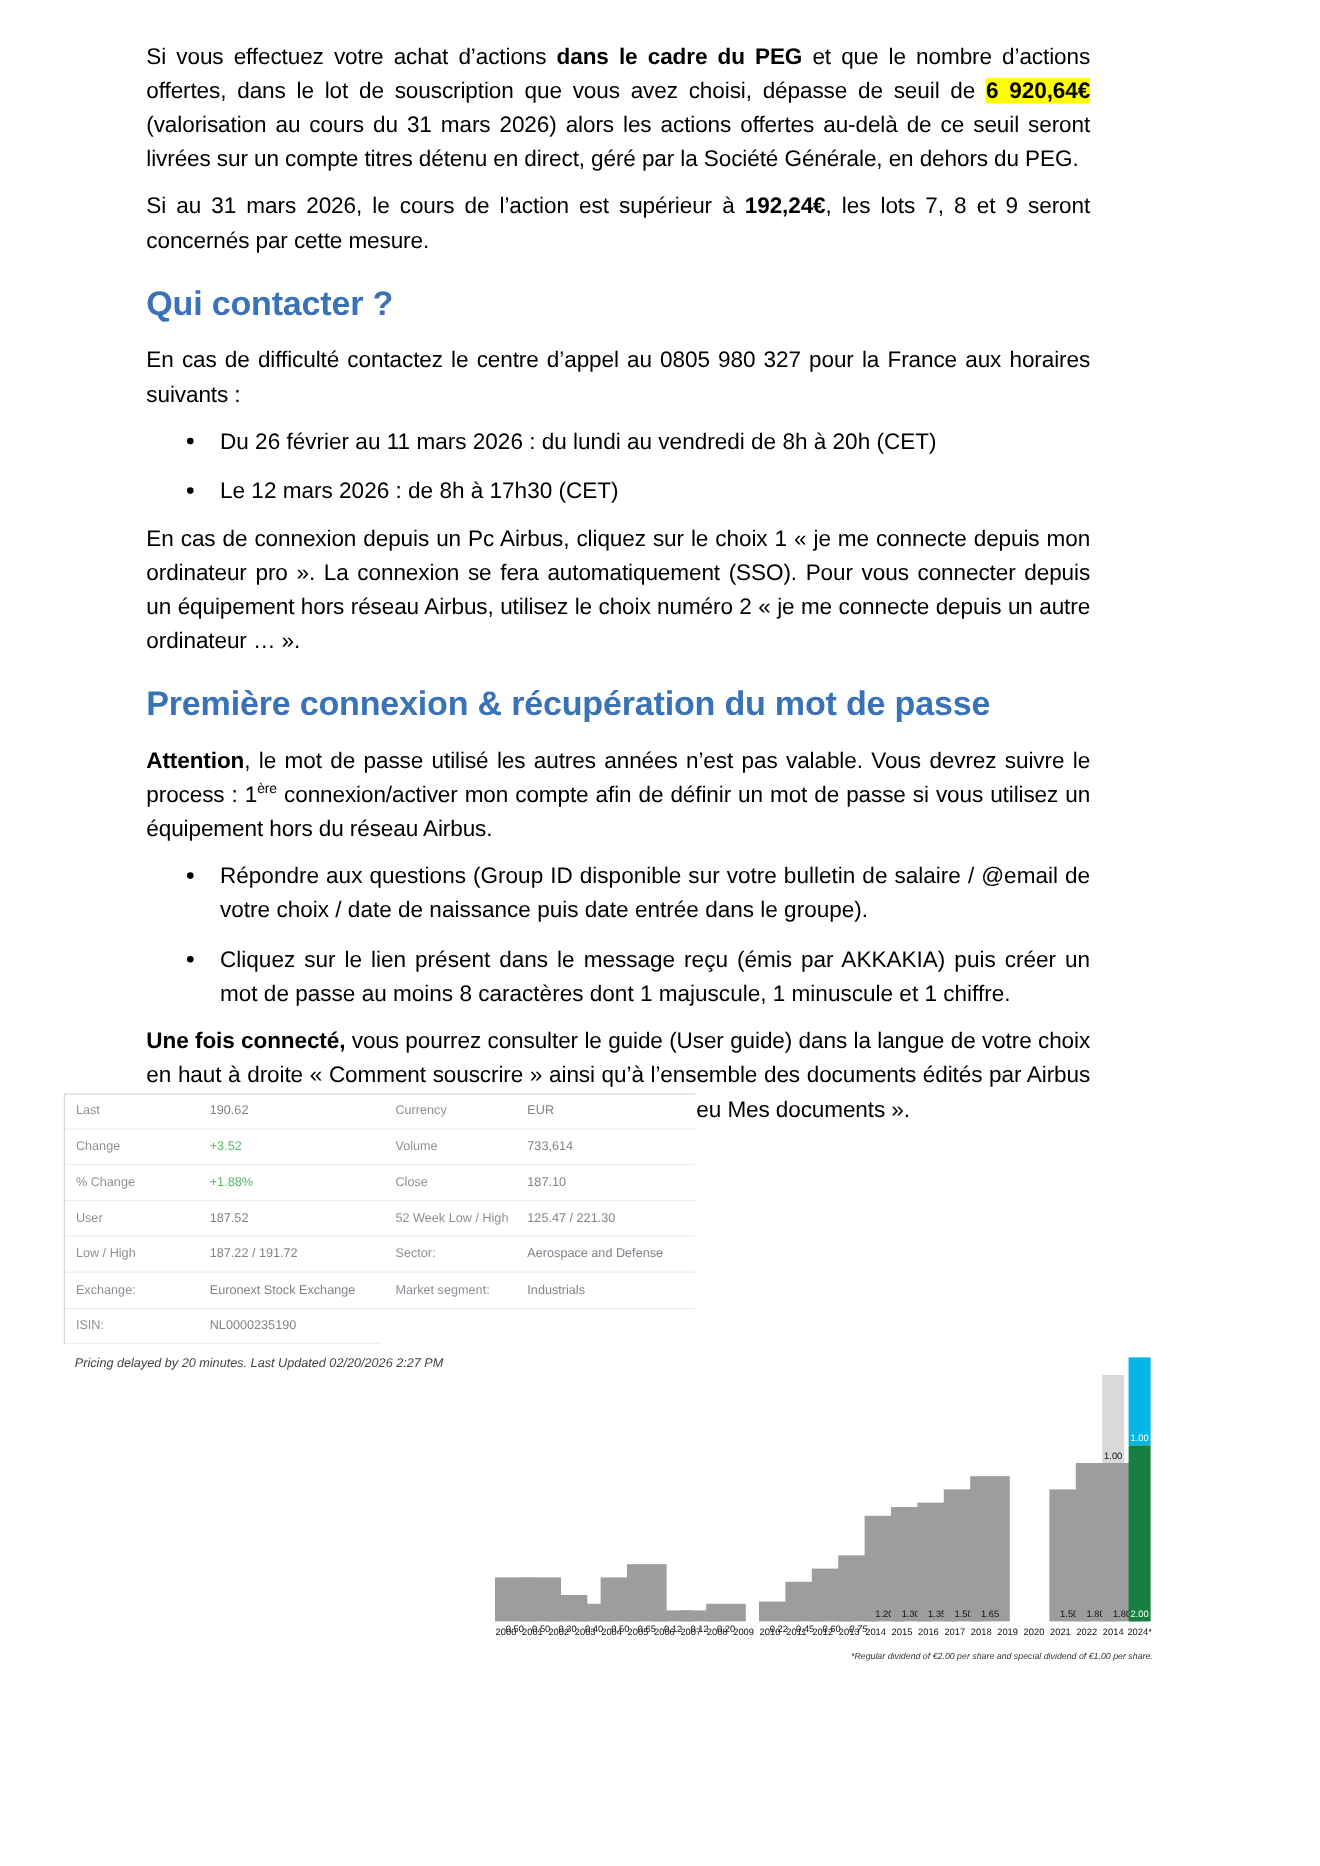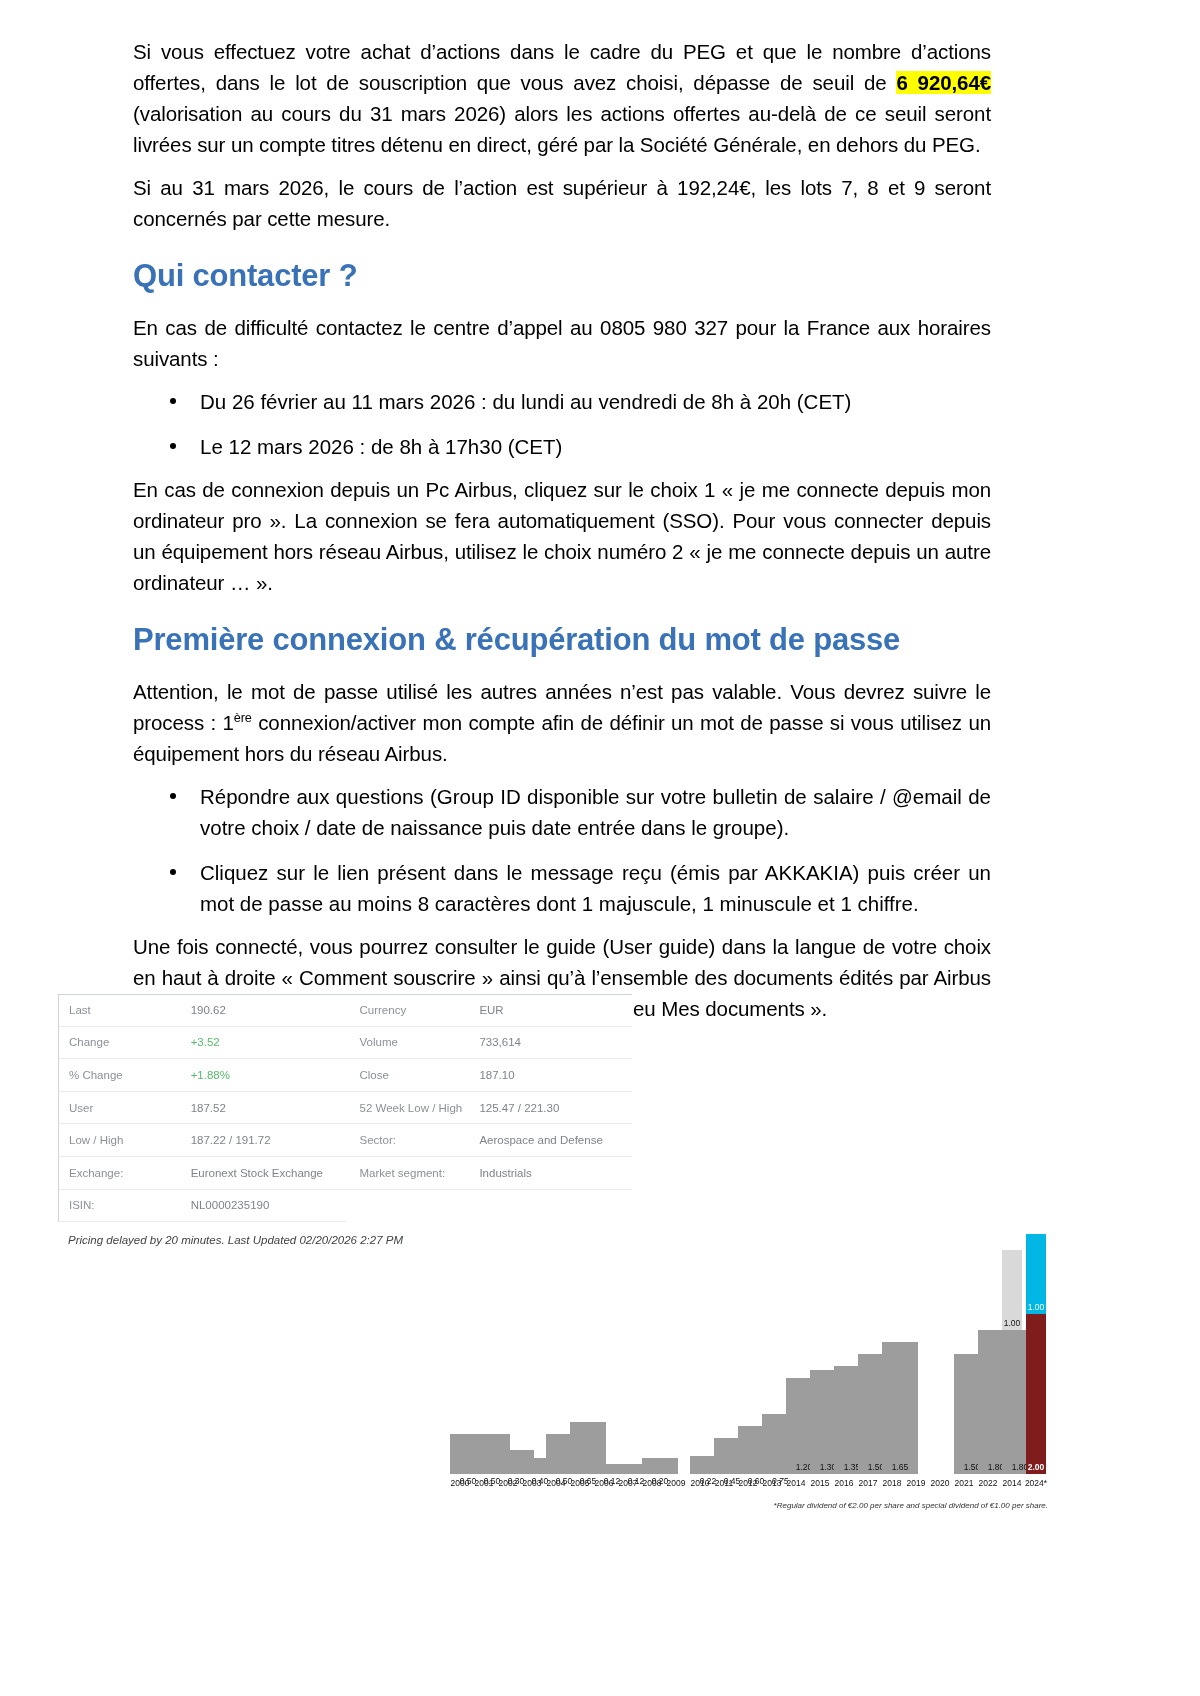--- a/index.html
+++ b/index.html
@@ -18,21 +18,21 @@
   p.body {
     font-size:20.5px;
     line-height:31px;
     margin:0 0 12px 0;
     text-align:justify;
     text-justify:inter-word;
     font-family:"Liberation Sans", sans-serif;
     letter-spacing:-0.1px;
   }
   p.body:last-child { margin-bottom:0; }
-  .b { font-weight:normal; }
+  .b { font-weight:bold; }
   .hl { background:#ffff00; font-weight:bold; }
   sup { font-size:0.62em; vertical-align:super; line-height:0; }
 
   h2.heading {
     color:#3a72b8;
     font-size:31px;
     font-weight:bold;
     line-height:40px;
     margin:22px 0 16px 0;
     text-align:justify;
@@ -115,21 +115,21 @@
   .bar {
     width:20px;
     position:relative;
     display:flex;
     flex-direction:column;
     justify-content:flex-end;
   }
   .seg { width:100%; position:relative; }
   .seg.regular { background:#9d9d9d;padding-left:16px; }
   .seg.special { background:#d9d9d9; }
-  .seg.hl-regular { background:#7f1d1d;font-weight:bold; }
+  .seg.hl-regular { background:#15803d; }
   .seg.hl-special { background:#00b6e4; }
   .seg .vlabel {
     position:absolute;
     left:50%; transform:translateX(-50%);
     bottom:2px;
     font-size:8.5px;
     color:#111;
     white-space:nowrap;
   }
   .seg.hl-regular .vlabel, .seg.hl-special .vlabel { color:#ffffff; }

